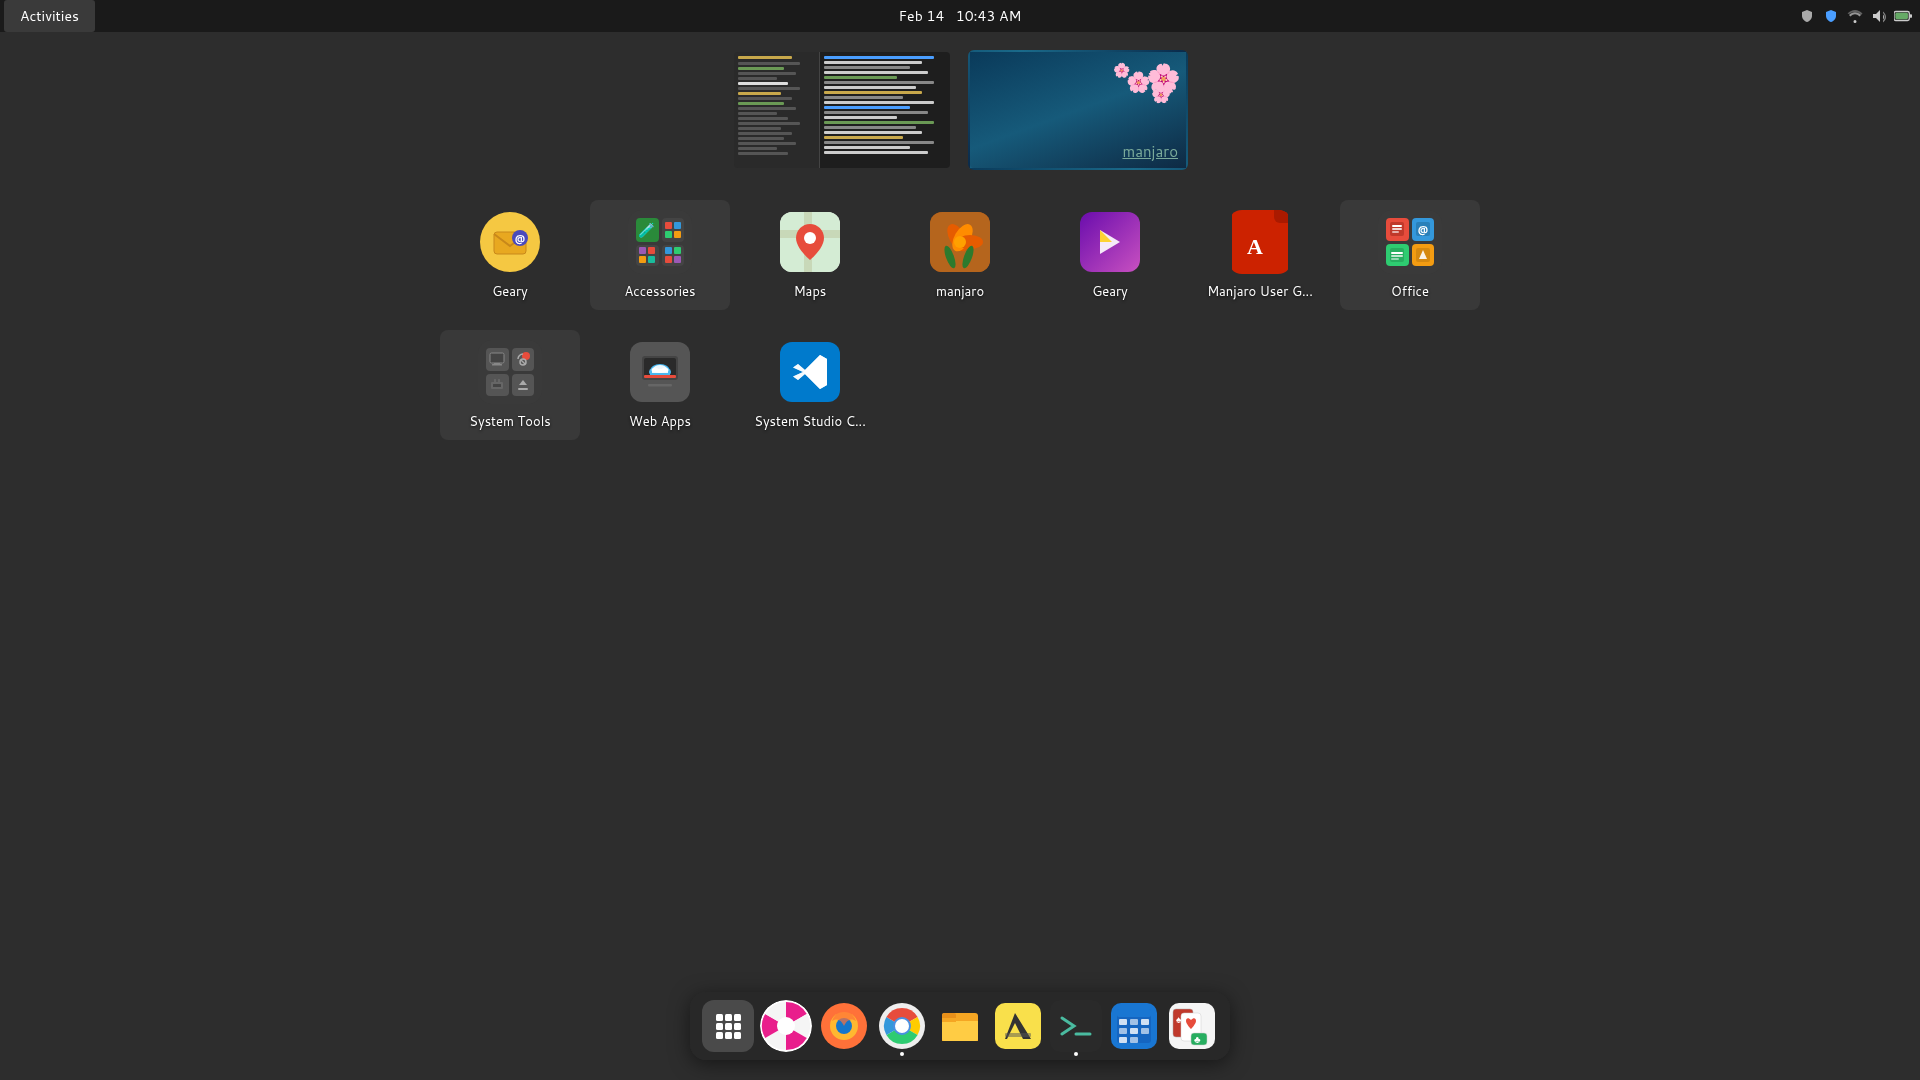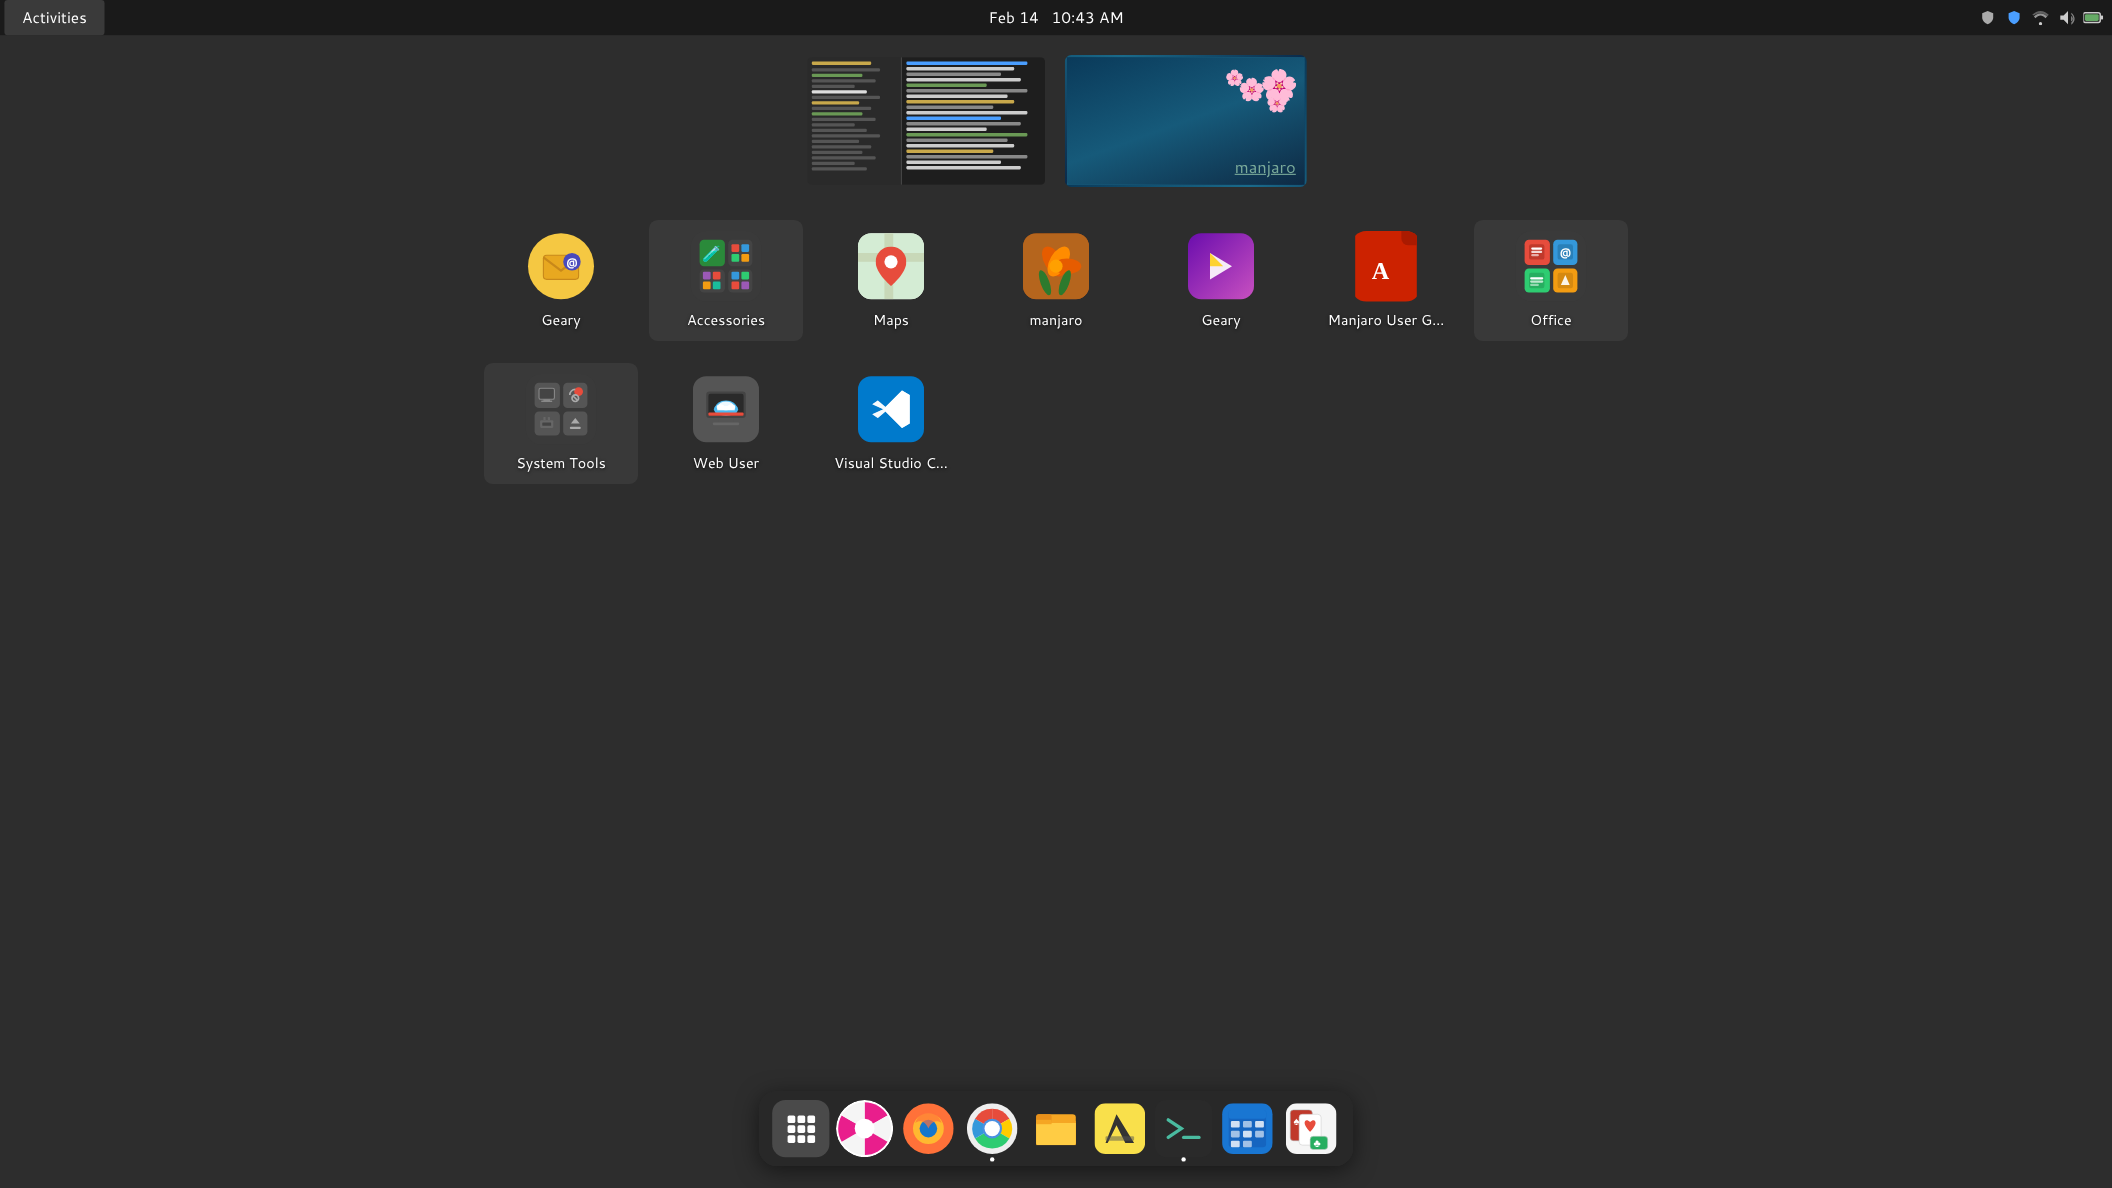--- a/index.html
+++ b/index.html
@@ -511,36 +511,36 @@
 
           <ellipse cx="22" cy="19" rx="7" ry="4" fill="white" opacity="0.9"></ellipse>
           <ellipse cx="17" cy="20" rx="3.5" ry="2.5" fill="white" opacity="0.9"></ellipse>
           <ellipse cx="27" cy="20" rx="3.5" ry="2.5" fill="white" opacity="0.9"></ellipse>
           <rect x="14" y="19" width="16" height="4" fill="white" opacity="0.9"></rect>
 
           <rect x="6" y="25" width="32" height="3" rx="1" fill="#e74c3c"></rect>
         </svg>
       </div>
     </div>
-    <span class="app-label">Web User</span>
+    <span class="app-label">Web Apps</span>
   </div>
 
   <div class="app-icon">
     <div class="icon-img" style="background:transparent;">
       <div style="width:60px;height:60px;border-radius:12px;background:#007acc;display:flex;align-items:center;justify-content:center;">
         <svg width="42" height="42" viewBox="0 0 42 42">
 
           <path d="M31 4L16 19 9 13 4 16.5 14 21 4 25.5 9 29 16 23 31 38 38 34V8L31 4z" fill="white" opacity="0.9"></path>
           <path d="M31 4L16 19 14 21 16 23 31 38 38 34V8L31 4z" fill="white"></path>
           <path d="M4 16.5L9 13 16 19 14 21 4 16.5z" fill="white" opacity="0.6"></path>
           <path d="M4 25.5L9 29 16 23 14 21 4 25.5z" fill="white" opacity="0.6"></path>
         </svg>
       </div>
     </div>
-    <span class="app-label">Visual Studio C...</span>
+    <span class="app-label">System Studio C...</span>
   </div>
 
 </div>
 
 <div id="dock">
 
   <div class="dock-item" style="background:#4a4a4a;">
     <svg width="28" height="28" viewBox="0 0 28 28">
       <rect x="2" y="2" width="7" height="7" rx="1.5" fill="white"></rect>
       <rect x="11" y="2" width="7" height="7" rx="1.5" fill="white"></rect>

